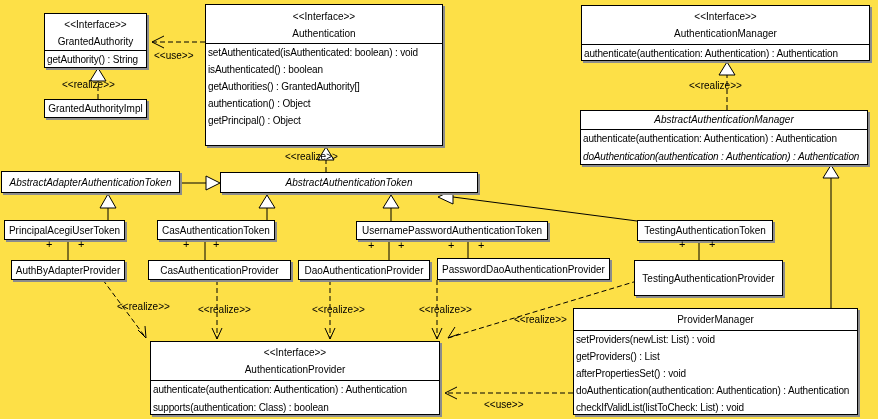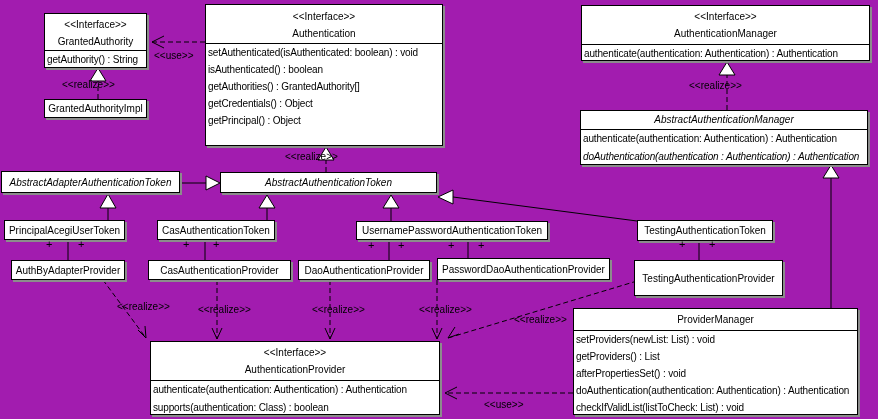--- a/index.html
+++ b/index.html
@@ -1,17 +1,17 @@
 <!DOCTYPE html>
 <html><head>
 <meta charset="utf-8">
 <style>
   html,body{margin:0;padding:0;}
   body{background:#f0f0f0;font-family:"Liberation Sans",sans-serif;}
-  #canvas{position:relative;width:878px;height:419px;background:#a21caf;overflow:hidden;}
+  #canvas{position:relative;width:878px;height:419px;background:#fde047;overflow:hidden;}
   #wires{position:absolute;left:0;top:0;width:878px;height:419px;}
 
   .box{position:absolute;background:#ffffff;border:1px solid #000;box-shadow:2px 2px 0 #8c8c8c;
        box-sizing:border-box;color:#000;}
   .title{text-align:center;font-size:10px;line-height:17px;white-space:nowrap;overflow:hidden;}
   .title .stereo{display:block;}
   .title .cname{display:block;}
   .pad2{padding-top:2px;}
   .pad3{padding-top:3px;}
   .methods{border-top:1px solid #000;}
@@ -116,21 +116,21 @@
 
   <div class="box" style="left:205px;top:4px;width:238px;height:142px;">
     <div class="title pad3" style="height:35px;">
       <span class="stereo">&lt;&lt;Interface&gt;&gt;</span>
       <span class="cname">Authentication</span>
     </div>
     <div class="methods">
       <div class="m">setAuthenticated(isAuthenticated: boolean) : void</div>
       <div class="m">isAuthenticated() : boolean</div>
       <div class="m">getAuthorities() : GrantedAuthority[]</div>
-      <div class="m">getCredentials() : Object</div>
+      <div class="m">authentication() : Object</div>
       <div class="m">getPrincipal() : Object</div>
     </div>
   </div>
 
   <div class="box" style="left:581px;top:5px;width:289px;height:56px;">
     <div class="title pad2" style="height:36px;">
       <span class="stereo">&lt;&lt;Interface&gt;&gt;</span>
       <span class="cname">AuthenticationManager</span>
     </div>
     <div class="methods">
@@ -143,21 +143,21 @@
     <div class="methods">
       <div class="m m18">authenticate(authentication: Authentication) : Authentication</div>
       <div class="m m18 it">doAuthentication(authentication : Authentication) : Authentication</div>
     </div>
   </div>
 
   <div class="box namebox it" style="left:1px;top:171px;width:179px;height:22px;">
     <span>AbstractAdapterAuthenticationToken</span>
   </div>
 
-  <div class="box namebox it" style="left:220px;top:172px;width:217px;height:21px;">
+  <div class="box namebox it" style="left:220px;top:172px;width:258px;height:21px;">
     <span>AbstractAuthenticationToken</span>
   </div>
 
   <div class="box namebox" style="left:4px;top:220px;width:121px;height:20px;">
     <span>PrincipalAcegiUserToken</span>
   </div>
 
   <div class="box namebox" style="left:157px;top:220px;width:118px;height:20px;">
     <span>CasAuthenticationToken</span>
   </div>

